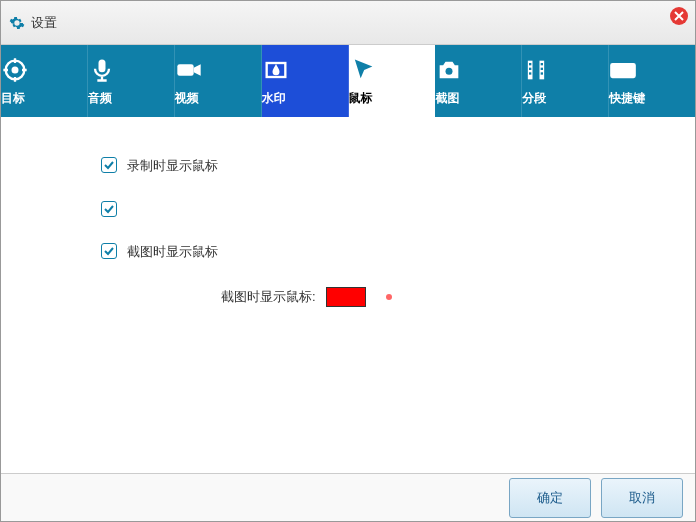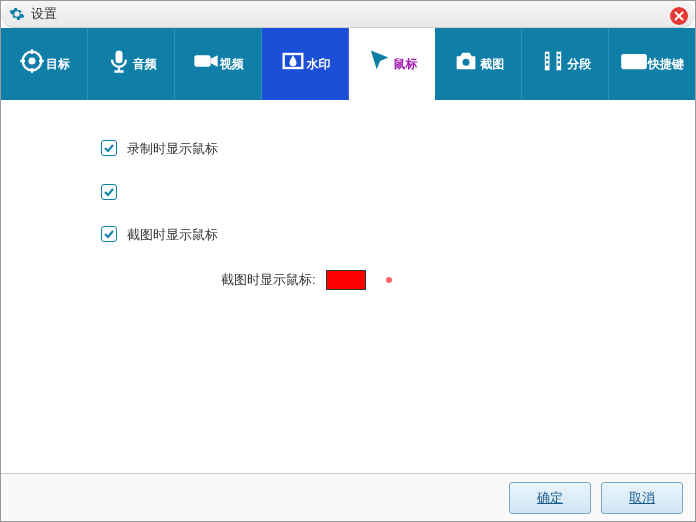--- a/index.html
+++ b/index.html
@@ -1,41 +1,41 @@
 <!DOCTYPE html>
 <html><head>
 <meta charset="utf-8">
 <style>
 * { margin: 0; padding: 0; box-sizing: border-box; }
 body { font-family: "Microsoft YaHei", Arial, sans-serif; font-size: 12px; background: #fff; }
 .window { width: 696px; height: 522px; border: 1px solid #999; position: relative; }
-.titlebar { height: 27px; background: linear-gradient(#f5f5f5, #e8e8e8); display: flex; align-items: center; padding: 0 8px; border-bottom: 1px solid #ccc; border-radius: 15px; }
+.titlebar { height: 44px; background: linear-gradient(#f5f5f5, #e8e8e8); display: flex; align-items: center; padding: 0 8px; border-bottom: 1px solid #ccc; }
 .titlebar .gear { width: 16px; height: 16px; margin-right: 6px; }
 .titlebar .title { font-size: 13px; color: #333; }
 .titlebar .close { position: absolute; right: 6px; top: 5px; width: 20px; height: 20px; cursor: pointer; }
 .tabs { height: 72px; display: flex; background: #0f7fa8; }
-.tab { flex: 1; display: flex; flex-direction: row; align-items: center; justify-content: center; color: #fff; cursor: pointer; font-size: 12px; border-right: 1px solid rgba(255,255,255,0.15); }
+.tab { flex: 1; display: flex; flex-direction: column; justify-content: center; color: #fff; cursor: pointer; font-size: 12px; border-right: 1px solid rgba(255,255,255,0.15); }
 .tab:last-child { border-right: none; }
 .tab.light { background: #1d4ed8; }
-.tab.active { background: #fff; color: #a21caf; }
+.tab.active { background: #fff; color: #000000; }
 .tab .icon { width: 28px; height: 28px; margin-bottom: 6px; display: flex; align-items: center; justify-content: center; }
 .tab .label { font-weight: bold; }
 .content { padding: 40px 0 0 100px; height: 370px; }
 .check-row { display: flex; align-items: flex-start; margin-bottom: 26px; }
 .checkbox { width: 16px; height: 16px; border: 1px solid #0f7fa8; border-radius: 3px; margin-right: 10px; background: #fff; display: flex; align-items: center; justify-content: center; cursor: pointer; }
 .checkbox svg { width: 12px; height: 12px; }
 .check-label { color: #333; font-size: 13px; }
 .color-row { display: flex; align-items: center; margin-bottom: 20px; margin-left: 120px; }
 .color-label { color: #333; font-size: 13px; margin-right: 10px; }
 .color-swatch { width: 40px; height: 20px; border: 1px solid #333; cursor: pointer; margin-right: 20px; }
 .preview-dot { width: 6px; height: 6px; border-radius: 50%; }
 .preview-ring { width: 14px; height: 14px; border: 2px solid #3b5bdb; border-radius: 50%; display: flex; align-items: center; justify-content: center; }
 .preview-ring .inner { width: 4px; height: 4px; background: #3b5bdb; border-radius: 50%; }
 .footer { position: absolute; bottom: 0; left: 0; right: 0; height: 48px; border-top: 1px solid #ccc; display: flex; align-items: center; justify-content: flex-end; padding-right: 12px; gap: 10px; background: #f9f9f9; }
-.btn { width: 82px; height: 32px; border: 1px solid #79a6c4; border-radius: 3px; background: linear-gradient(#eaf4fb, #cfe5f3); color: #1a5a8a; font-size: 13px; cursor: pointer; display: flex; align-items: center; justify-content: center; text-decoration: underline; }
+.btn { width: 82px; height: 40px; border: 1px solid #79a6c4; border-radius: 3px; background: linear-gradient(#eaf4fb, #cfe5f3); color: #1a5a8a; font-size: 13px; cursor: pointer; display: flex; align-items: center; justify-content: center; }
 </style>
 </head>
 <body>
 
 <div class="window">
   <div class="titlebar">
     <span class="gear">
       <svg viewBox="0 0 24 24" fill="#0f7fa8">
           <path d="M12 8a4 4 0 100 8 4 4 0 000-8zm9 4a7 7 0 01-.1 1.2l2.1 1.6-2 3.4-2.5-1a7 7 0 01-2 1.2l-.4 2.6h-4l-.4-2.6a7 7 0 01-2-1.2l-2.5 1-2-3.4 2.1-1.6A7 7 0 013 12a7 7 0 01.1-1.2L1 9.2l2-3.4 2.5 1a7 7 0 012-1.2L7.9 3h4l.4 2.6a7 7 0 012 1.2l2.5-1 2 3.4-2.1 1.6c.1.4.1.8.1 1.2z"></path>
         </svg>

